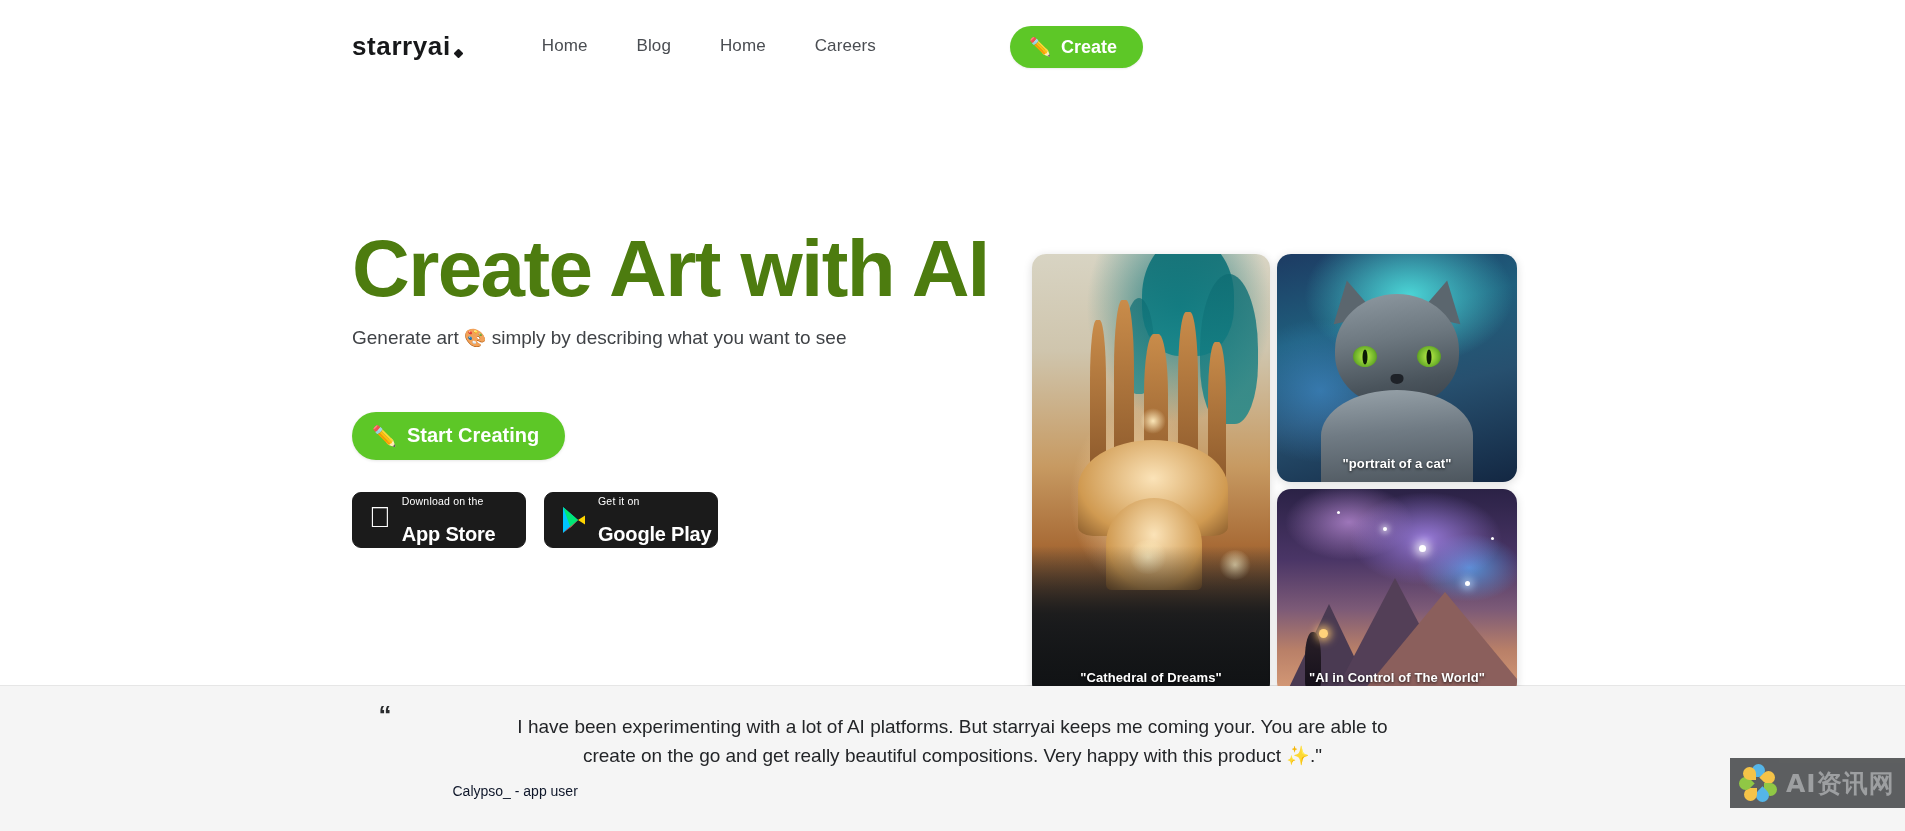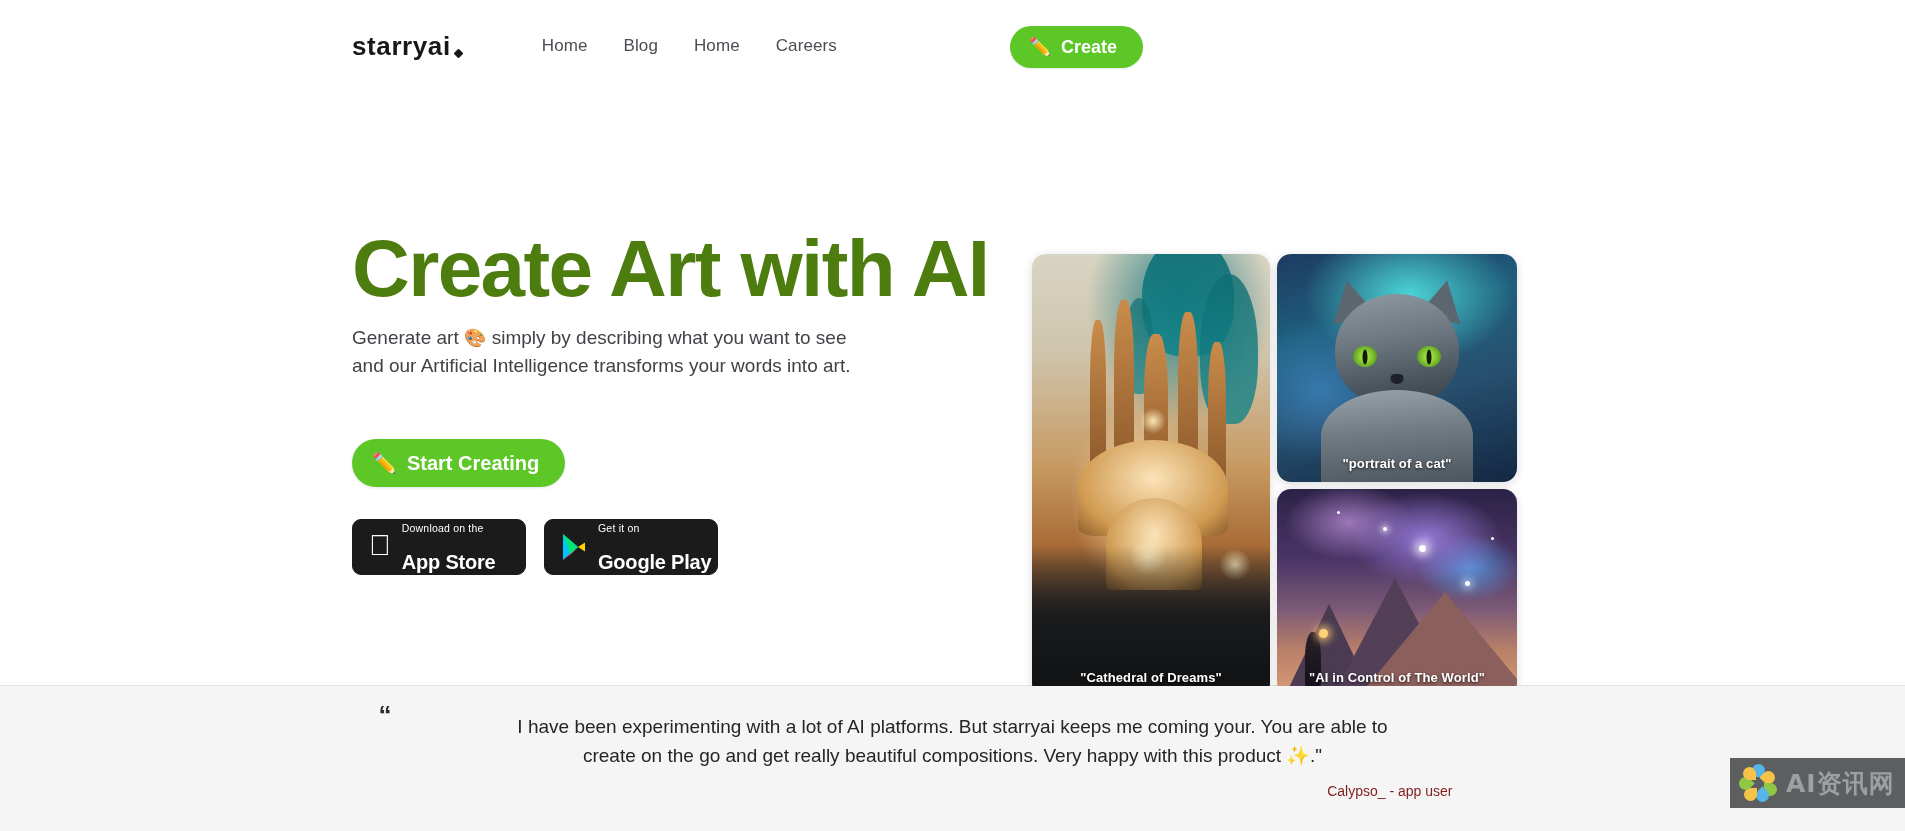--- a/index.html
+++ b/index.html
@@ -38,21 +38,21 @@
     height: 7px;
     background: #17181a;
     border-radius: 1px;
     margin-left: 4px;
     margin-bottom: 2px;
     transform: rotate(45deg);
   }
   .nav {
     display: flex;
     align-items: center;
-    gap: 36px;
+    gap: 49px;
     margin-left: 80px;
   }
   .nav-link {
     font-size: 17px;
     color: #4a4d52;
     text-decoration: none;
     letter-spacing: 0.1px;
     cursor: pointer;
     white-space: nowrap;
   }
@@ -250,24 +250,24 @@
     letter-spacing: -2px;
     line-height: 1;
   }
   .quote-text {
     text-align: center;
     font-size: 19px;
     line-height: 1.55;
     color: #232528;
   }
   .quote-author {
-    text-align: right;
+    text-align: left;
     margin-top: 12px;
     font-size: 14px;
-    color: #7f1d1d;
+    color: #0f172a;
   }
 
   
   .watermark {
     position: absolute;
     right: 0;
     bottom: 23px;
     width: 175px;
     height: 50px;
     background: #56585a;
@@ -309,21 +309,20 @@
   </button>
 </div>
 
 <div class="hero">
 
   <div class="hero-left">
     <h1 class="hero-title">Create Art with AI</h1>
 
     <p class="hero-sub">
       <span>Generate art </span><span class="emoji">🎨</span><span> simply by describing what you want to see</span><br>
-      <span>and our Artificial Intelligence transforms your words into art.</span>
     </p>
 
     <button class="start-btn">
       <span class="emoji">✏️</span>
       <span>Start Creating</span>
     </button>
 
     <div class="store-row">
 
       <div class="store-badge">

